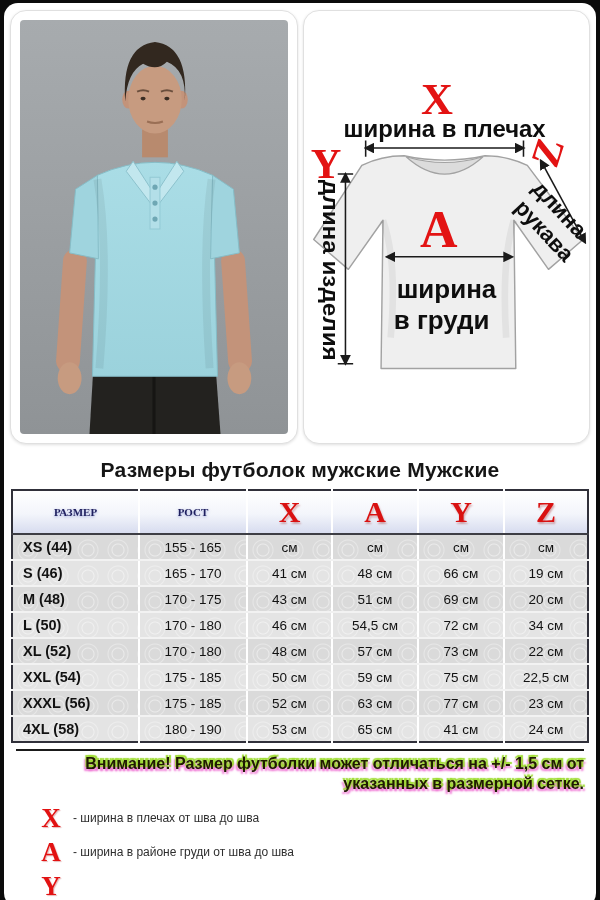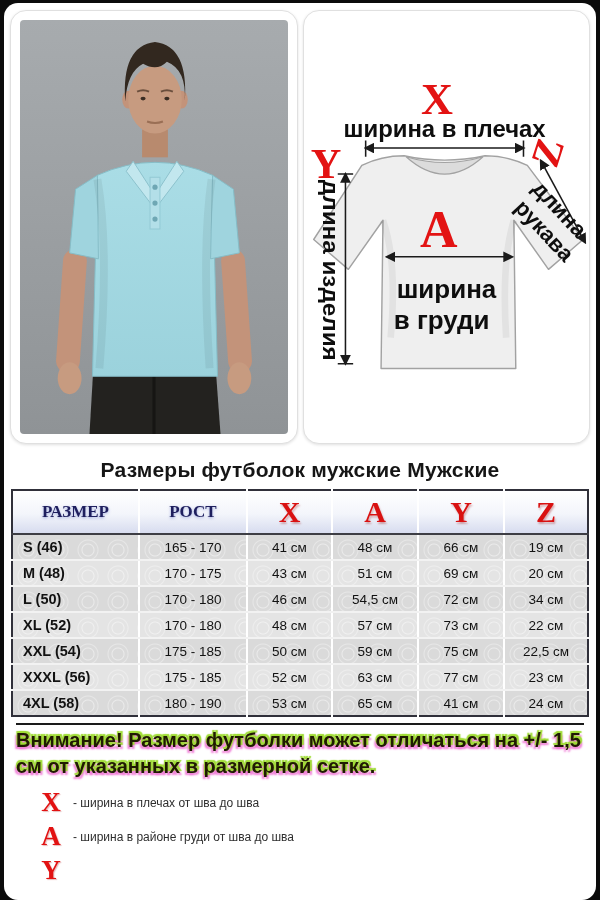--- a/index.html
+++ b/index.html
@@ -46,21 +46,21 @@
   .size-table thead th {
     height:44px;
     background:linear-gradient(to bottom, #ffffff 0%, #f3f5fb 55%, #d7dcef 100%);
     border-right:2px solid #ffffff;
     border-bottom:2px solid #3d3d44;
     text-align:center; vertical-align:middle;
   }
   .size-table thead th:last-child { border-right:none; }
   .th-dark {
     font-family:"Liberation Serif", serif;
-    font-size:17px; font-weight:bold; color:#1f1f5e;
+    font-size:11px; font-weight:bold; color:#1f1f5e;
     text-shadow:0 1px 3px rgba(90,110,200,0.55);
   }
   .th-red {
     font-family:"Liberation Serif", serif;
     font-size:30px; font-weight:bold; color:#d91111;
     text-shadow:1px 2px 2px rgba(160,20,20,0.35);
   }
   .size-table tbody td {
     height:26px;
     font-size:13.5px; color:#121212;
@@ -75,27 +75,28 @@
   .size-table tbody tr:nth-child(odd) td { background-color:#dadada; }
   .size-table tbody tr:nth-child(even) td { background-color:#e4e4e4; }
   .size-table tbody td:first-child {
     text-align:left; padding-left:10px;
     font-weight:bold; font-size:14.5px;
   }
 
   
   .warning-note {
     margin:6px 12px 0 12px;
-    font-size:20px; font-weight:bold; line-height:1.28;
+    font-size:16px; font-weight:bold; line-height:1.28;
     color:#201a02;
     text-shadow:
       -1px -2px 1px #9fdc34, 2px -2px 1px #9fdc34,
       -2px 2px 2px #f07ad6, 2px 2px 2px #f07ad6;
     border-top:2px solid #1a1a1a;
     padding-top:3px;
+    text-align:right;
   }
 
   
   .legend { margin:10px 0 0 30px; }
   .legend-row { display:flex; align-items:center; margin-bottom:7px; height:27px; }
   .legend-letter {
     font-family:"Liberation Serif", serif;
     font-size:27px; font-weight:bold; color:#e21212;
     width:34px; text-align:center;
     text-shadow:1px 1px 1px rgba(170,20,20,0.3);
@@ -233,20 +234,28 @@
         <th class="th-dark">РАЗМЕР</th>
         <th class="th-dark">РОСТ</th>
         <th class="th-red">X</th>
         <th class="th-red">A</th>
         <th class="th-red">Y</th>
         <th class="th-red">Z</th>
       </tr>
     </thead>
     <tbody>
         <tr>
+          <td>XS (44)</td>
+          <td>155 - 165</td>
+          <td>см</td>
+          <td>см</td>
+          <td>см</td>
+          <td>см</td>
+        </tr>
+        <tr>
           <td>S (46)</td>
           <td>165 - 170</td>
           <td>41 см</td>
           <td>48 см</td>
           <td>66 см</td>
           <td>19 см</td>
         </tr>
         <tr>
           <td>M (48)</td>
           <td>170 - 175</td>

